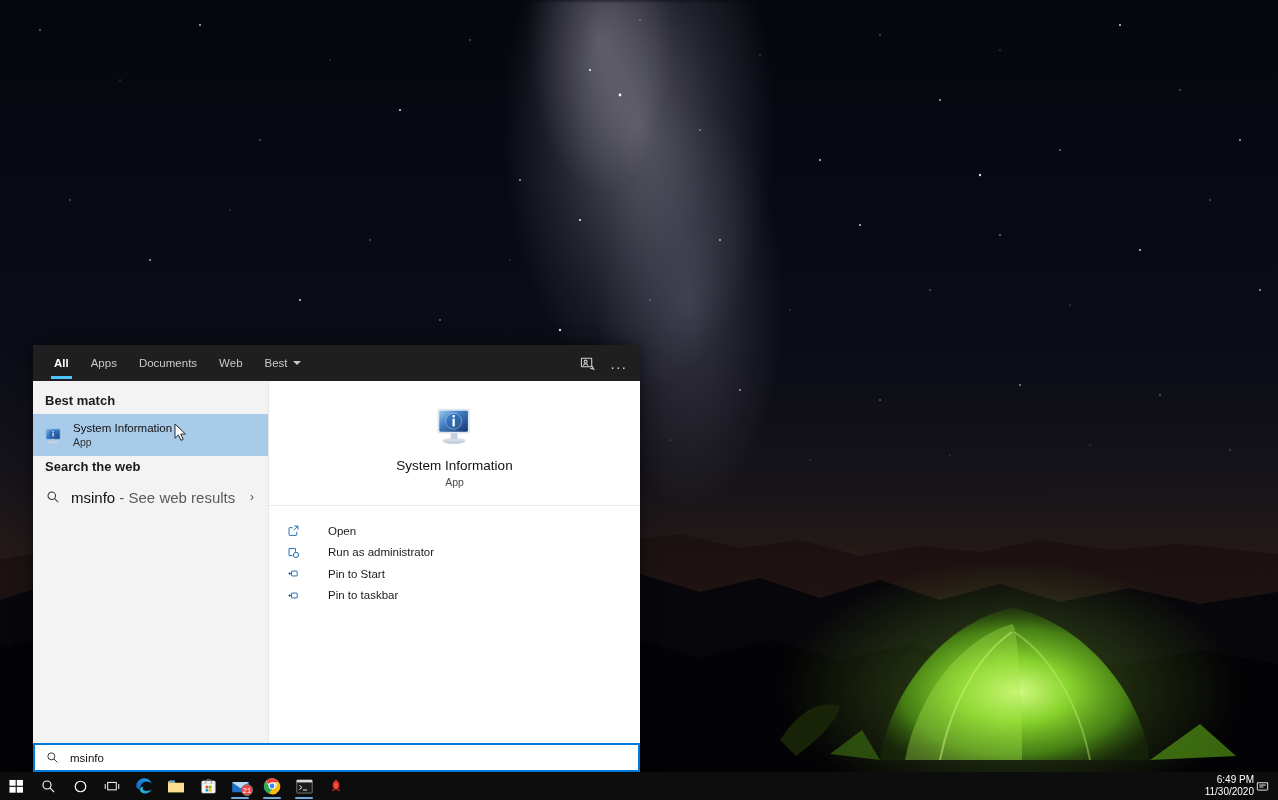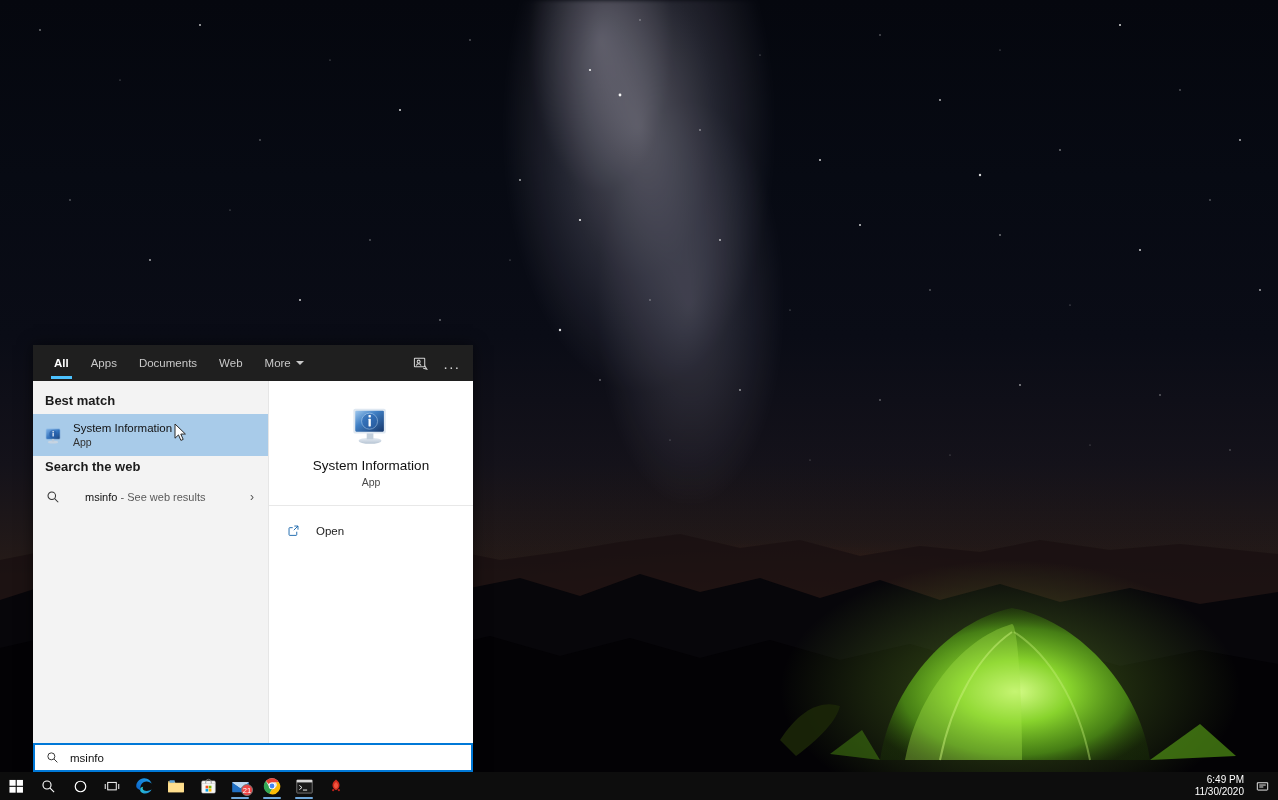--- a/index.html
+++ b/index.html
@@ -41,21 +41,21 @@
   .wp-mtn { bottom: 0; }
   .wp-mtn svg { position: absolute; bottom: 0; left: 0; width: 100%; height: 100%; display: block; }
 
   
   .wp-tent svg { position: absolute; inset: 0; width: 100%; height: 100%; display: block; }
 
   
   #search-flyout {
     position: absolute;
     left: 33px; top: 345px;
-    width: 440px; height: 427px;
+    width: 607px; height: 427px;
     background: #ffffff;
     box-shadow: 0 0 14px rgba(0,0,0,0.55);
     display: flex; flex-direction: column;
     z-index: 20;
     justify-content: flex-end;
   }
 
   
   .sf-header {
     height: 36px;
@@ -133,21 +133,21 @@
   .sf-res-sub { font-size: 10.5px; color: #333; }
 
   .sf-webrow {
     display: flex; align-items: center;
     height: 34px;
     padding: 0 10px 0 12px;
     gap: 10px;
     cursor: default;
   }
   .sf-web-icon { width: 16px; height: 16px; flex: 0 0 16px; color: #333; display: flex; align-items: center; justify-content: center; }
-  .sf-web-label { font-size: 11px; color: #111; flex: 1; white-space: nowrap; margin-left: 14px; }
+  .sf-web-label { font-size: 15px; color: #111; flex: 1; white-space: nowrap; }
   .sf-web-label .muted { color: #5a5a5a; }
   .sf-chevron { color: #555; font-size: 12px; padding-right: 4px; }
 
   
   .sf-right { flex: 1; display: flex; flex-direction: column; background: #ffffff; }
   .sf-preview {
     height: 125px;
     border-bottom: 1px solid #e8e8e8;
     display: flex; flex-direction: column;
     align-items: center; justify-content: center;
@@ -155,21 +155,21 @@
   }
   .sf-prev-icon { width: 42px; height: 42px; margin-bottom: 12px; }
   .sf-prev-title { font-size: 13.5px; color: #111; margin-bottom: 3px; }
   .sf-prev-sub { font-size: 10.5px; color: #4a4a4a; }
 
   .sf-actions { padding: 14px 0 0 0; }
   .sf-action {
     display: flex; align-items: center;
     height: 21.5px;
     padding: 0 16px;
-    gap: 15px;
+    gap: 27px;
     cursor: default;
   }
   .sf-act-icon { width: 16px; height: 16px; flex: 0 0 16px; display: flex; align-items: center; justify-content: center; color: #0f5fa8; }
   .sf-act-label { font-size: 11.5px; color: #1b1b1b; white-space: nowrap; }
 
   
   .sf-searchbox {
     flex: 0 0 29px;
     height: 29px;
     background: #ffffff;
@@ -205,21 +205,21 @@
     display: flex; align-items: center; justify-content: center;
     position: relative;
     cursor: default;
   }
   .tb-app { width: 32px; }
   .tb-app .running {
     position: absolute; bottom: 1px; left: 7px; right: 7px;
     height: 2px; background: #6fa8dc; border-radius: 1px;
   }
   .tb-spacer { flex: 1; }
-  .tb-right { display: flex; align-items: center; padding-right: 8px; gap: 10px; }
+  .tb-right { display: flex; align-items: center; padding-right: 8px; }
   .tb-clock {
     display: flex; flex-direction: column;
     align-items: flex-end;
     justify-content: center;
     color: #fff; font-size: 10px; line-height: 1.25;
     cursor: default;
   }
   .tb-notify { width: 16px; display: flex; align-items: center; justify-content: center; color: #fff; }
   .badge {
     position: absolute;
@@ -356,21 +356,21 @@
       <div class="sf-tab">
         <span>Apps</span>
       </div>
       <div class="sf-tab">
         <span>Documents</span>
       </div>
       <div class="sf-tab">
         <span>Web</span>
       </div>
       <div class="sf-tab">
-        <span>More</span>
+        <span>Best</span>
         <span class="sf-caret"></span>
       </div>
     </div>
     <div class="sf-head-actions">
       <div class="sf-head-btn">
         <svg width="15" height="15" viewBox="0 0 16 16" fill="none" stroke="currentColor" stroke-width="1.1">
           <rect x="1.5" y="2.5" width="11" height="9" rx="0.5"></rect>
           <circle cx="6" cy="6" r="1.6"></circle>
           <path d="M3.4 10.2c.5-1.3 1.5-2 2.6-2s2.1.7 2.6 2"></path>
           <path d="M12.5 10.5l2.2 3.6-3.8-1.1"></path>
@@ -464,23 +464,53 @@
           <span class="sf-act-icon">
             <svg width="13" height="13" viewBox="0 0 16 16" fill="none" stroke="currentColor" stroke-width="1.1">
               <path d="M9 2.5h4.5V7"></path>
                 <path d="M13.5 2.5L8.4 7.6"></path>
               <path d="M12 9.5v3.6a.9.9 0 0 1-.9.9H3.4a.9.9 0 0 1-.9-.9V5.4a.9.9 0 0 1 .9-.9H7"></path>
             </svg>
           </span>
           <span class="sf-act-label">Open</span>
         </div>
 
-
-
-
+        <div class="sf-action">
+          <span class="sf-act-icon">
+            <svg width="13" height="13" viewBox="0 0 16 16" fill="none" stroke="currentColor" stroke-width="1.1">
+              <path d="M2.5 3.2h8v4"></path>
+                <path d="M2.5 3.2v8.6h4.4"></path>
+              <circle cx="11" cy="11" r="3.2"></circle>
+            </svg>
+          </span>
+          <span class="sf-act-label">Run as administrator</span>
+        </div>
+
+
+        <div class="sf-action">
+          <span class="sf-act-icon">
+            <svg width="13" height="13" viewBox="0 0 16 16" fill="none" stroke="currentColor" stroke-width="1.1">
+              <rect x="5.5" y="5" width="7" height="6" rx="0.6"></rect>
+              <path d="M5.5 8H1.8"></path>
+                <path d="M3.2 6.3v3.4"></path>
+            </svg>
+          </span>
+          <span class="sf-act-label">Pin to Start</span>
+        </div>
+
+        <div class="sf-action">
+          <span class="sf-act-icon">
+            <svg width="13" height="13" viewBox="0 0 16 16" fill="none" stroke="currentColor" stroke-width="1.1">
+              <rect x="5.5" y="5" width="7" height="6" rx="0.6"></rect>
+              <path d="M5.5 8H1.8"></path>
+                <path d="M3.2 6.3v3.4"></path>
+            </svg>
+          </span>
+          <span class="sf-act-label">Pin to taskbar</span>
+        </div>
 
       </div>
     </div>
   </div>
 
   <div class="sf-searchbox">
     <span class="sf-search-icon">
       <svg width="13" height="13" viewBox="0 0 16 16" fill="none" stroke="currentColor" stroke-width="1.2">
         <circle cx="6.6" cy="6.6" r="4.3"></circle>
         <path d="M9.9 9.9L14 14"></path>

